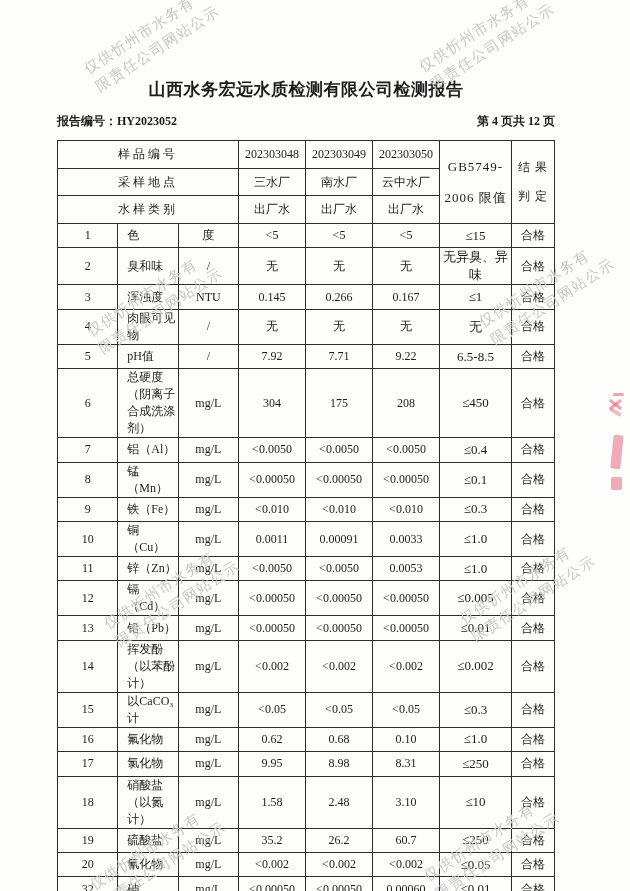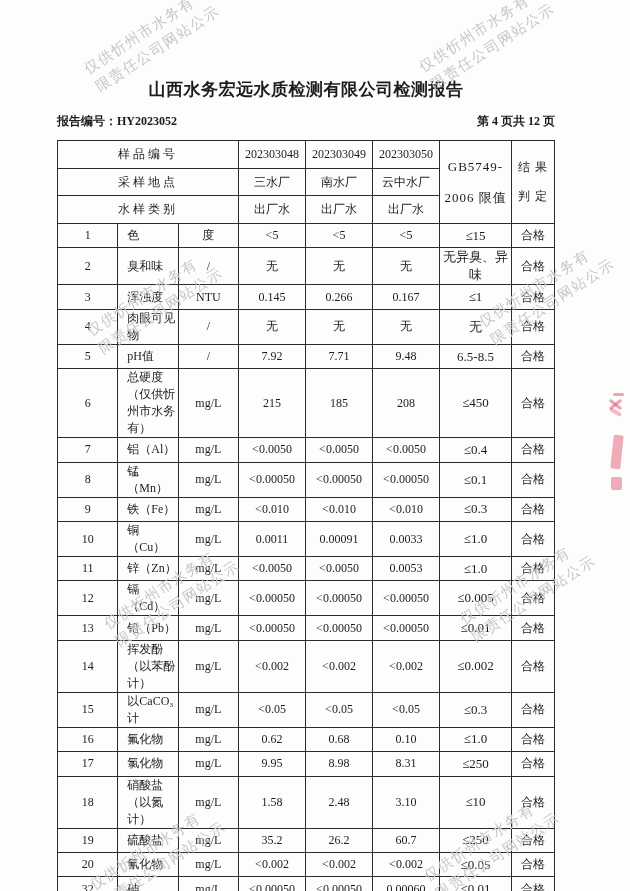--- a/index.html
+++ b/index.html
@@ -213,30 +213,30 @@
           <td class="c-val">无</td>
           <td class="c-limit">无</td>
           <td class="c-res">合格</td>
         </tr>
         <tr>
           <td class="c-num">5</td>
           <td class="c-name">pH值</td>
           <td class="c-unit">/</td>
           <td class="c-val">7.92</td>
           <td class="c-val">7.71</td>
-          <td class="c-val">9.48</td>
+          <td class="c-val">9.22</td>
           <td class="c-limit">6.5-8.5</td>
           <td class="c-res">合格</td>
         </tr>
         <tr>
           <td class="c-num">6</td>
-          <td class="c-name">总硬度（仅供忻州市水务有）</td>
-          <td class="c-unit">mg/L</td>
-          <td class="c-val">215</td>
-          <td class="c-val">185</td>
+          <td class="c-name">总硬度（阴离子合成洗涤剂）</td>
+          <td class="c-unit">mg/L</td>
+          <td class="c-val">304</td>
+          <td class="c-val">175</td>
           <td class="c-val">208</td>
           <td class="c-limit">≤450</td>
           <td class="c-res">合格</td>
         </tr>
         <tr>
           <td class="c-num">7</td>
           <td class="c-name">铝（Al）</td>
           <td class="c-unit">mg/L</td>
           <td class="c-val">&lt;0.0050</td>
           <td class="c-val">&lt;0.0050</td>

